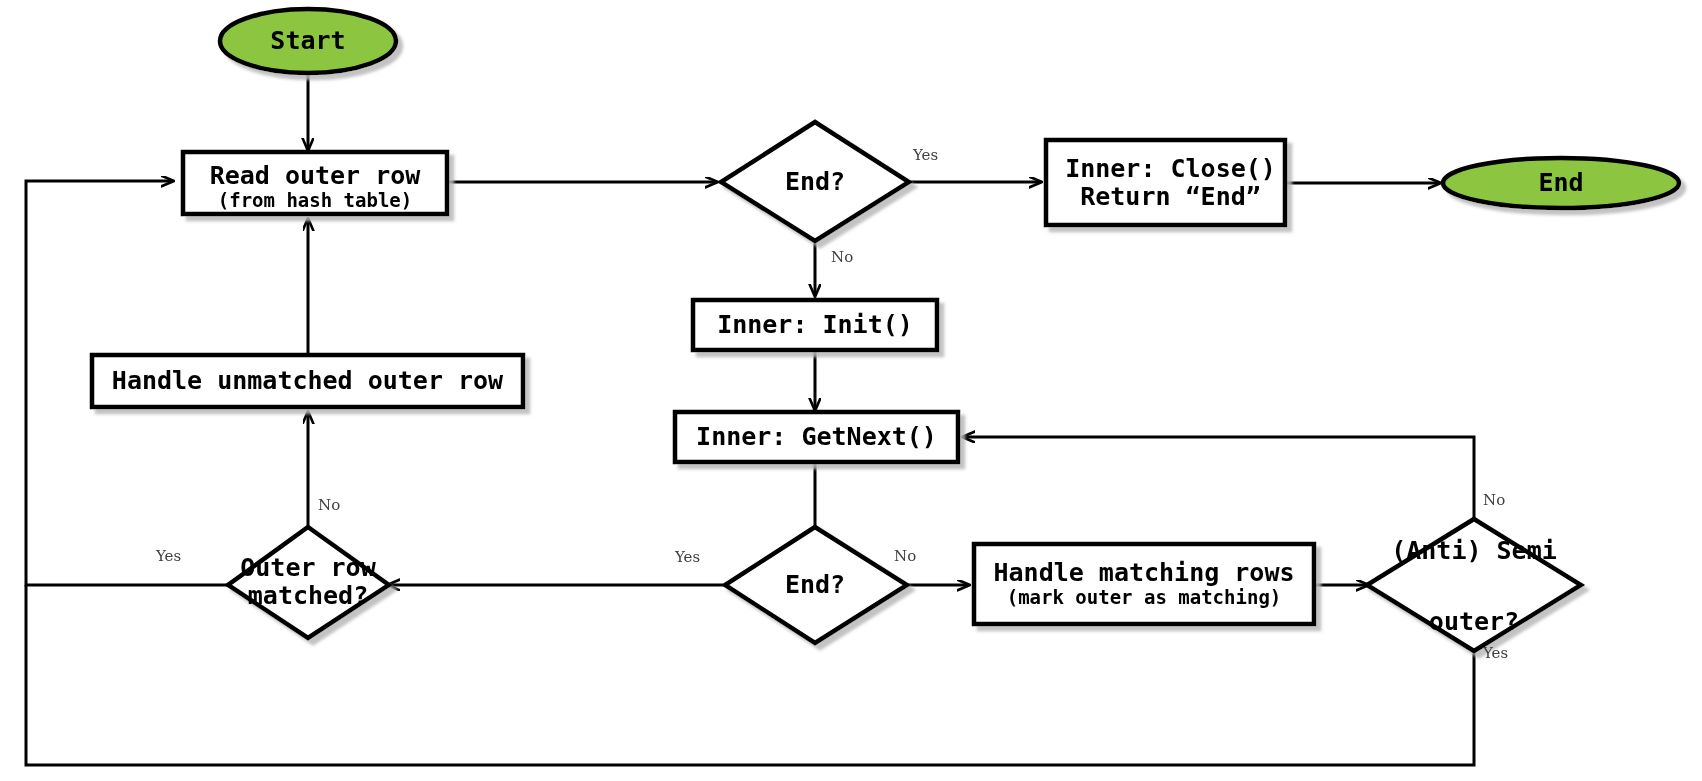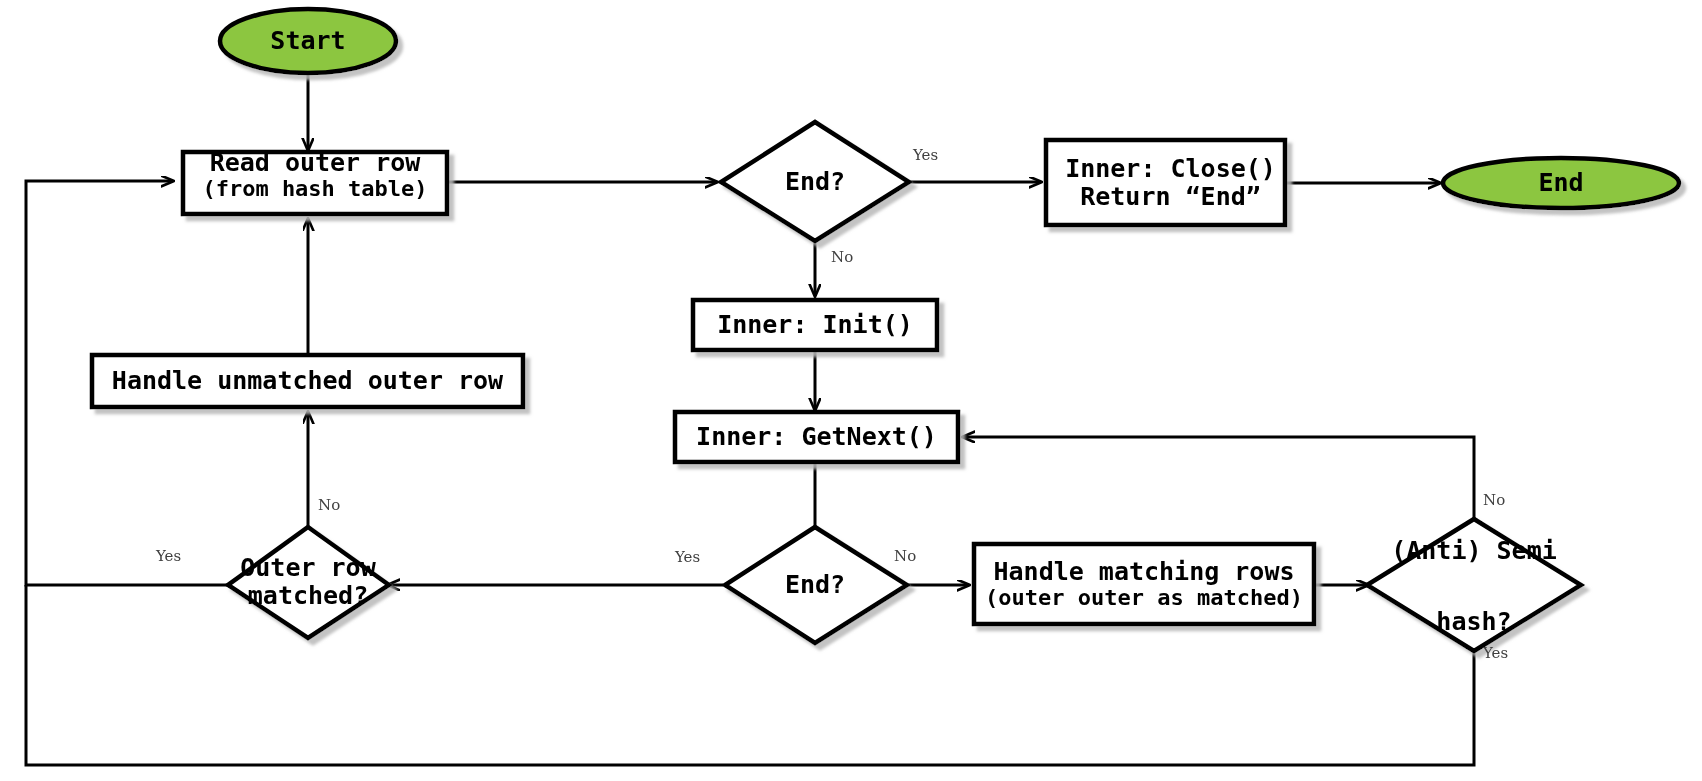--- a/index.html
+++ b/index.html
@@ -35,21 +35,21 @@
     pointer-events: none;
     white-space: nowrap;
     line-height: 1.12;
   }
   .lbl-main {
     font-size: 25px;
     font-weight: bold;
     letter-spacing: 0px;
   }
   .lbl-sub {
-    font-size: 22px;
+    font-size: 19px;
     font-weight: bold;
     letter-spacing: 0px;
   }
   .lbl-term {
     font-size: 25px;
     font-weight: bold;
   }
   .edge-label {
     position: absolute;
     font-family: "DejaVu Serif", "Liberation Serif", serif;
@@ -135,21 +135,21 @@
 
     <polygon points="295,527 376,585 295,638 215,585" fill="#FFFFFF" stroke="#000000" stroke-width="4.5" filter="url(#dropshadow)"></polygon>
 
     <rect x="79" y="355" width="431" height="52" fill="#FFFFFF" stroke="#000000" stroke-width="4.5" filter="url(#dropshadow)"></rect>
   </svg>
 
   <div class="node-label" style="left:207px; top:9px; width:176px; height:64px;">
     <span class="lbl-term">Start</span>
   </div>
 
-  <div class="node-label" style="left:170px; top:140px; width:264px; height:62px;justify-content:flex-end;">
+  <div class="node-label" style="left:170px; top:156px; width:264px; height:62px;">
     <span class="lbl-main">Read outer row</span>
     <span class="lbl-sub">(from hash table)</span>
   </div>
 
   <div class="node-label" style="left:742px; top:152px; width:120px; height:60px;">
     <span class="lbl-main">End?</span>
   </div>
 
   <div class="node-label" style="left:1033px; top:140px; width:239px; height:85px; align-items:center; padding-left:10px; box-sizing:border-box;">
     <span class="lbl-main">Inner: Close()</span>
@@ -167,26 +167,26 @@
   <div class="node-label" style="left:662px; top:412px; width:283px; height:50px;">
     <span class="lbl-main">Inner: GetNext()</span>
   </div>
 
   <div class="node-label" style="left:742px; top:555px; width:120px; height:60px;">
     <span class="lbl-main">End?</span>
   </div>
 
   <div class="node-label" style="left:961px; top:544px; width:340px; height:80px;">
     <span class="lbl-main">Handle matching rows</span>
-    <span class="lbl-sub">(outer outer as matched)</span>
+    <span class="lbl-sub">(mark outer as matching)</span>
   </div>
 
   <div class="node-label" style="left:1341px; top:555px; width:240px; height:62px;gap:43px;">
     <span class="lbl-main">(Anti) Semi</span>
-    <span class="lbl-main">hash?</span>
+    <span class="lbl-main">outer?</span>
   </div>
 
   <div class="node-label" style="left:203px; top:551px; width:184px; height:62px;">
     <span class="lbl-main">Outer row</span>
     <span class="lbl-main">matched?</span>
   </div>
 
   <div class="node-label" style="left:79px; top:355px; width:431px; height:52px;">
     <span class="lbl-main">Handle unmatched outer row</span>
   </div>

